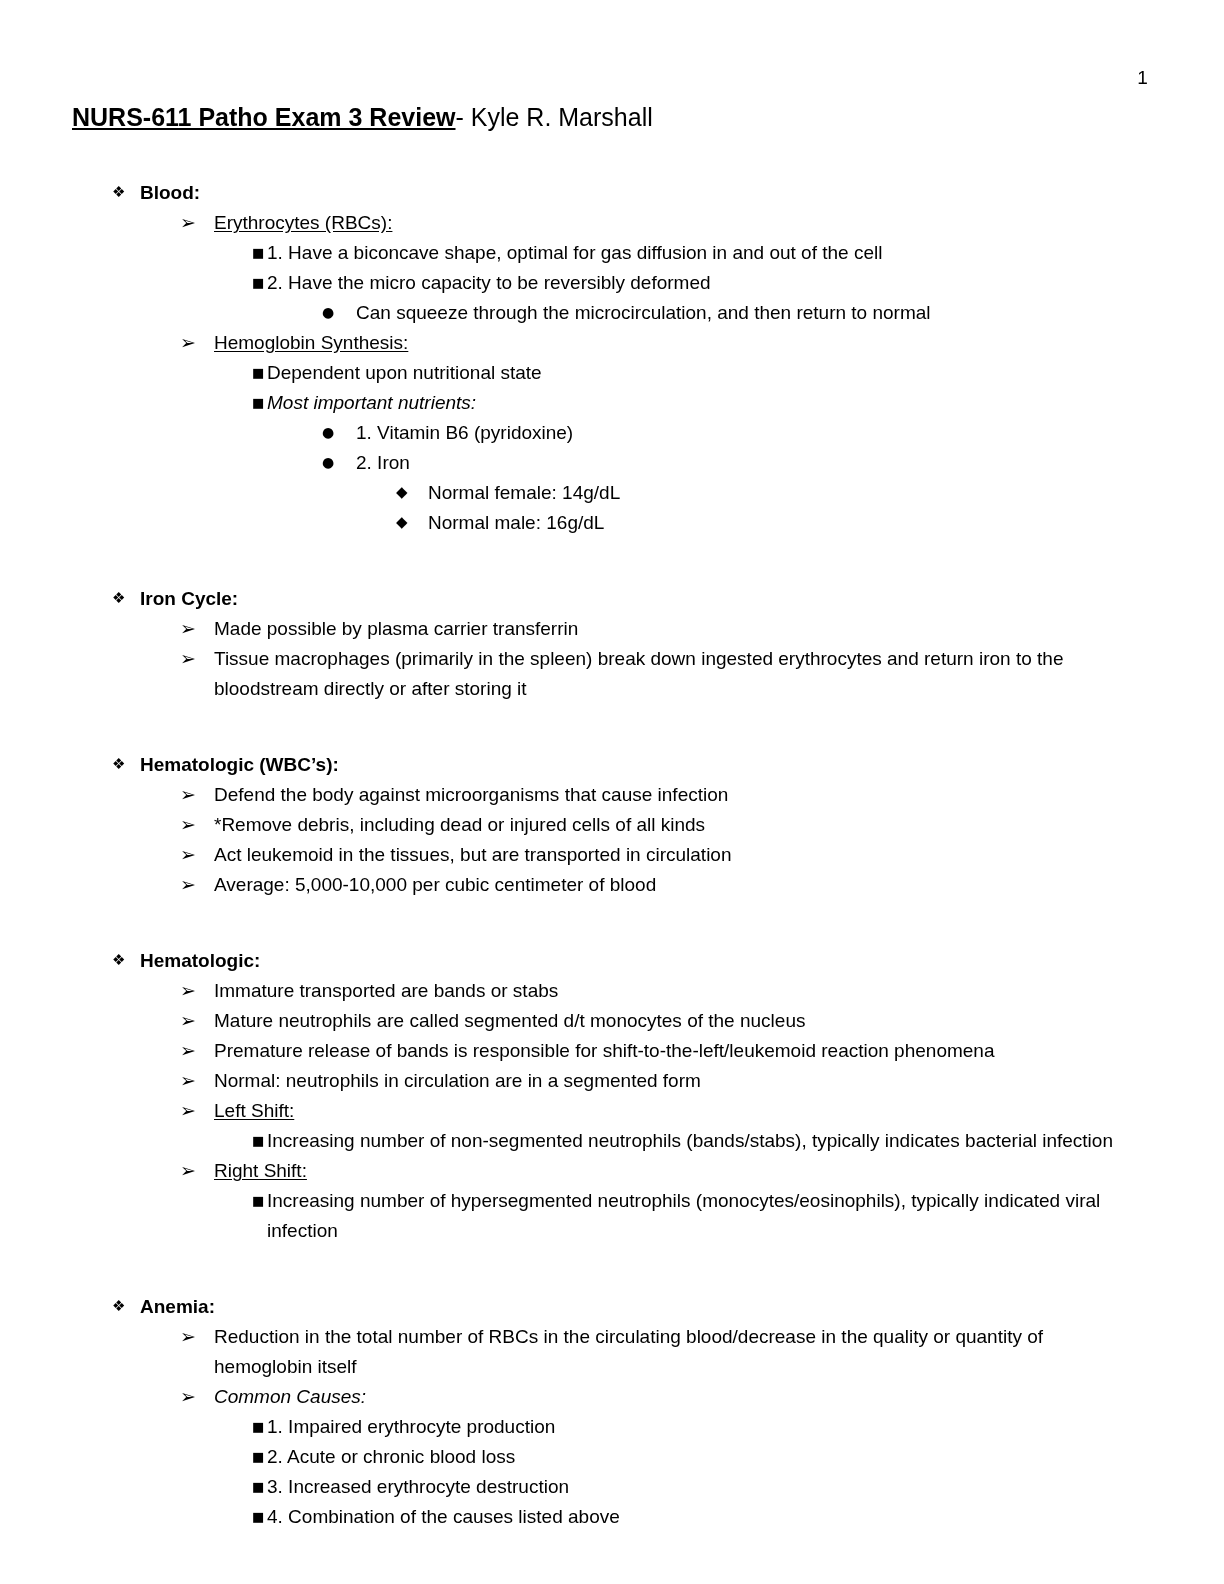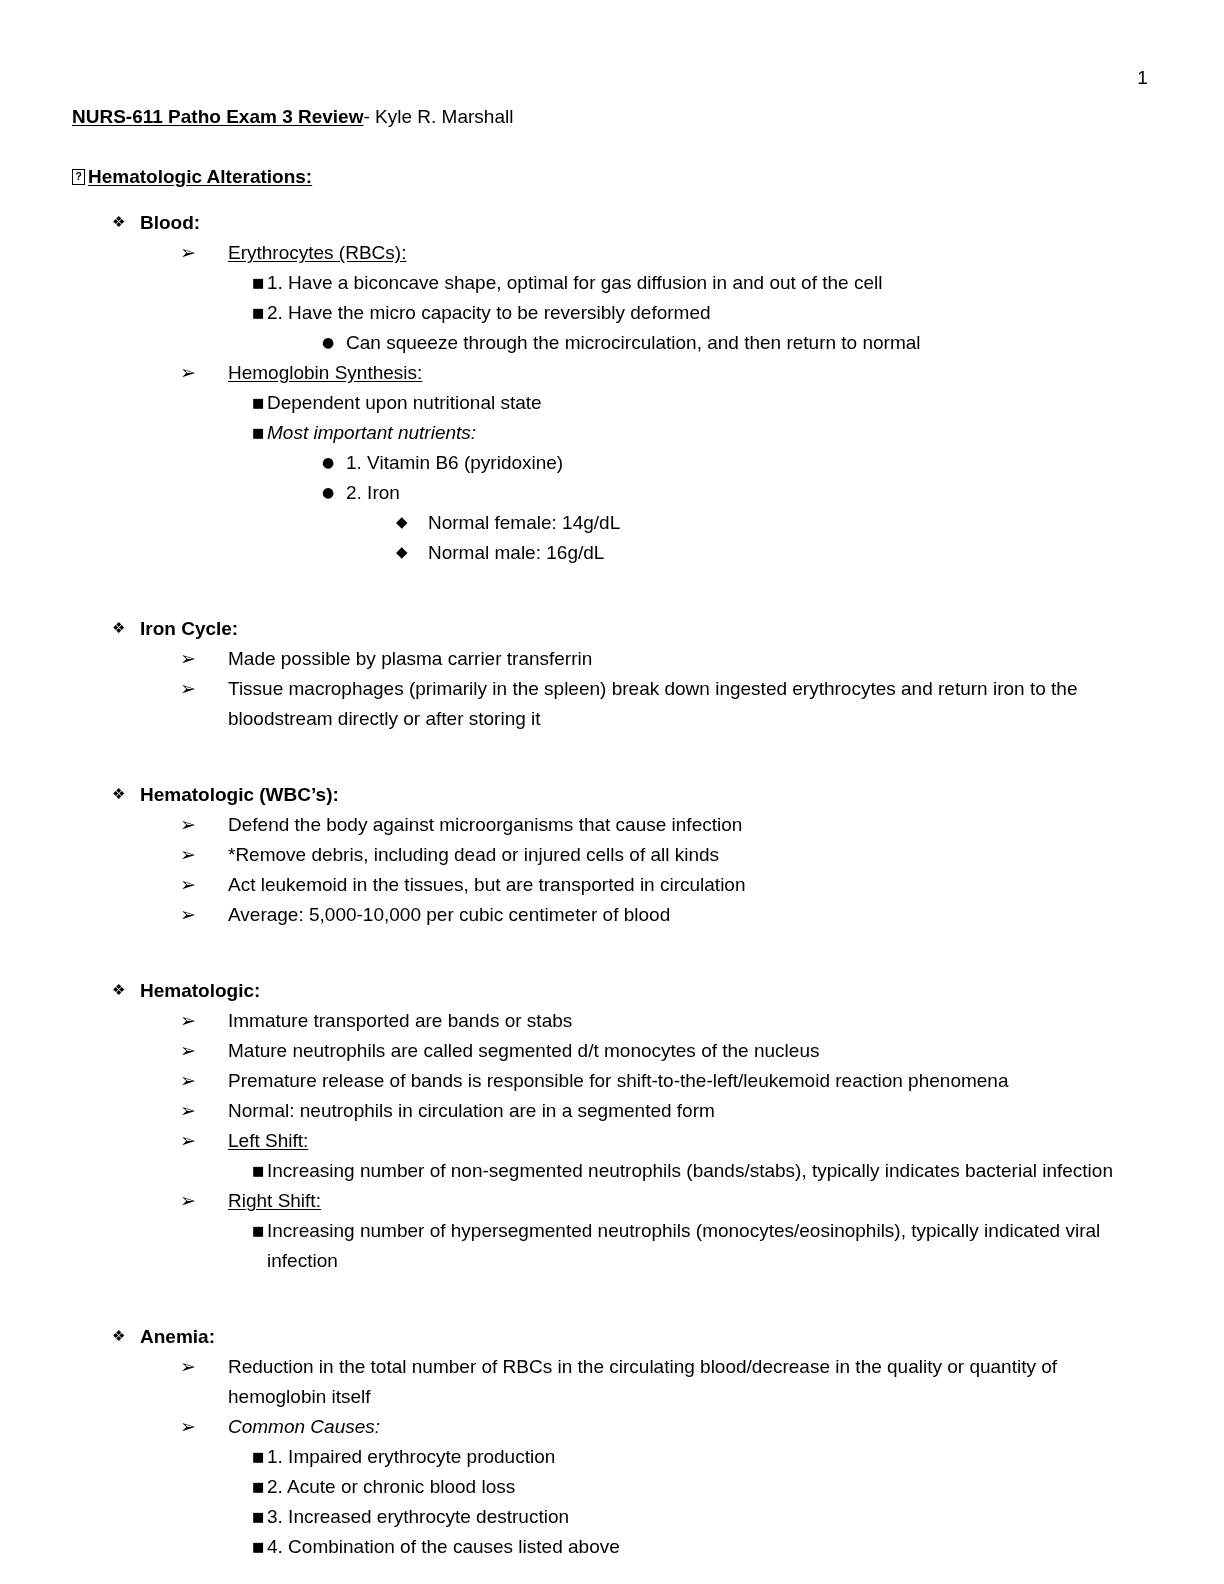--- a/index.html
+++ b/index.html
@@ -34,21 +34,21 @@
   
   .content {
     position: absolute;
     top: 104px;
     left: 72px;
     width: 1062px;
   }
 
   
   .doc-title {
-    font-size: 19px;
+    font-size: 25px;
     line-height: 26px;
     margin: 0 0 0 0;
     white-space: nowrap;
   }
   .doc-title .t-bold {
     font-weight: bold;
     text-decoration: underline;
     text-underline-offset: 2px;
   }
   .doc-title .t-plain {
@@ -82,31 +82,31 @@
   .lv1 > .txt { margin-left: 16px; }
   .lv1 > .bullet { font-size: 17px; }
 
   
   .lv2 { margin-left: 40px; }
   .lv2 > .txt { margin-left: 28px; margin-top: 16px; }
   .lv2 > .bullet { font-size: 15px; top: -1px; }
 
   
   .lv3 { margin-left: 108px; }
-  .lv3 > .txt { margin-left: 48px; }
+  .lv3 > .txt { margin-left: 34px; }
   .lv3 > .bullet { font-size: 19px; top: -1px; }
 
   
   .lv4 { margin-left: 180px; }
   .lv4 > .txt { margin-left: 15px; }
   .lv4 > .bullet { font-size: 13px; top: 0px; }
 
   
   .lv5 { margin-left: 250px; }
-  .lv5 > .txt { margin-left: 24px; }
+  .lv5 > .txt { margin-left: 34px; }
   .lv5 > .bullet { font-size: 14px; top: -1px; }
 
   
   .lv6 { margin-left: 324px; }
   .lv6 > .txt { margin-left: 32px; }
   .lv6 > .bullet { font-size: 15px; top: -1px; }
 
   
   .s-bold   { font-weight: bold; }
   .s-ul     { text-decoration: underline; text-underline-offset: 2px; }
@@ -147,24 +147,20 @@
   <div class="page-number">1</div>
 
   <div class="content">
 
     <div class="doc-title">
       <span class="t-bold">NURS-611 Patho Exam 3 Review</span><span class="t-plain">- Kyle R. Marshall</span>
     </div>
 
     <div class="gap-title"></div>
 
-    <div class="line lv1">
-      <span class="bullet"><span class="tofu"></span></span>
-      <span class="txt s-bold s-ul">Hematologic Alterations:</span>
-    </div>
 
     <div class="line lv2">
       <span class="bullet">❖</span>
       <span class="txt s-bold">Blood:</span>
     </div>
 
     <div class="line lv3">
       <span class="bullet">➢</span>
       <span class="txt s-ul">Erythrocytes (RBCs):</span>
     </div>

